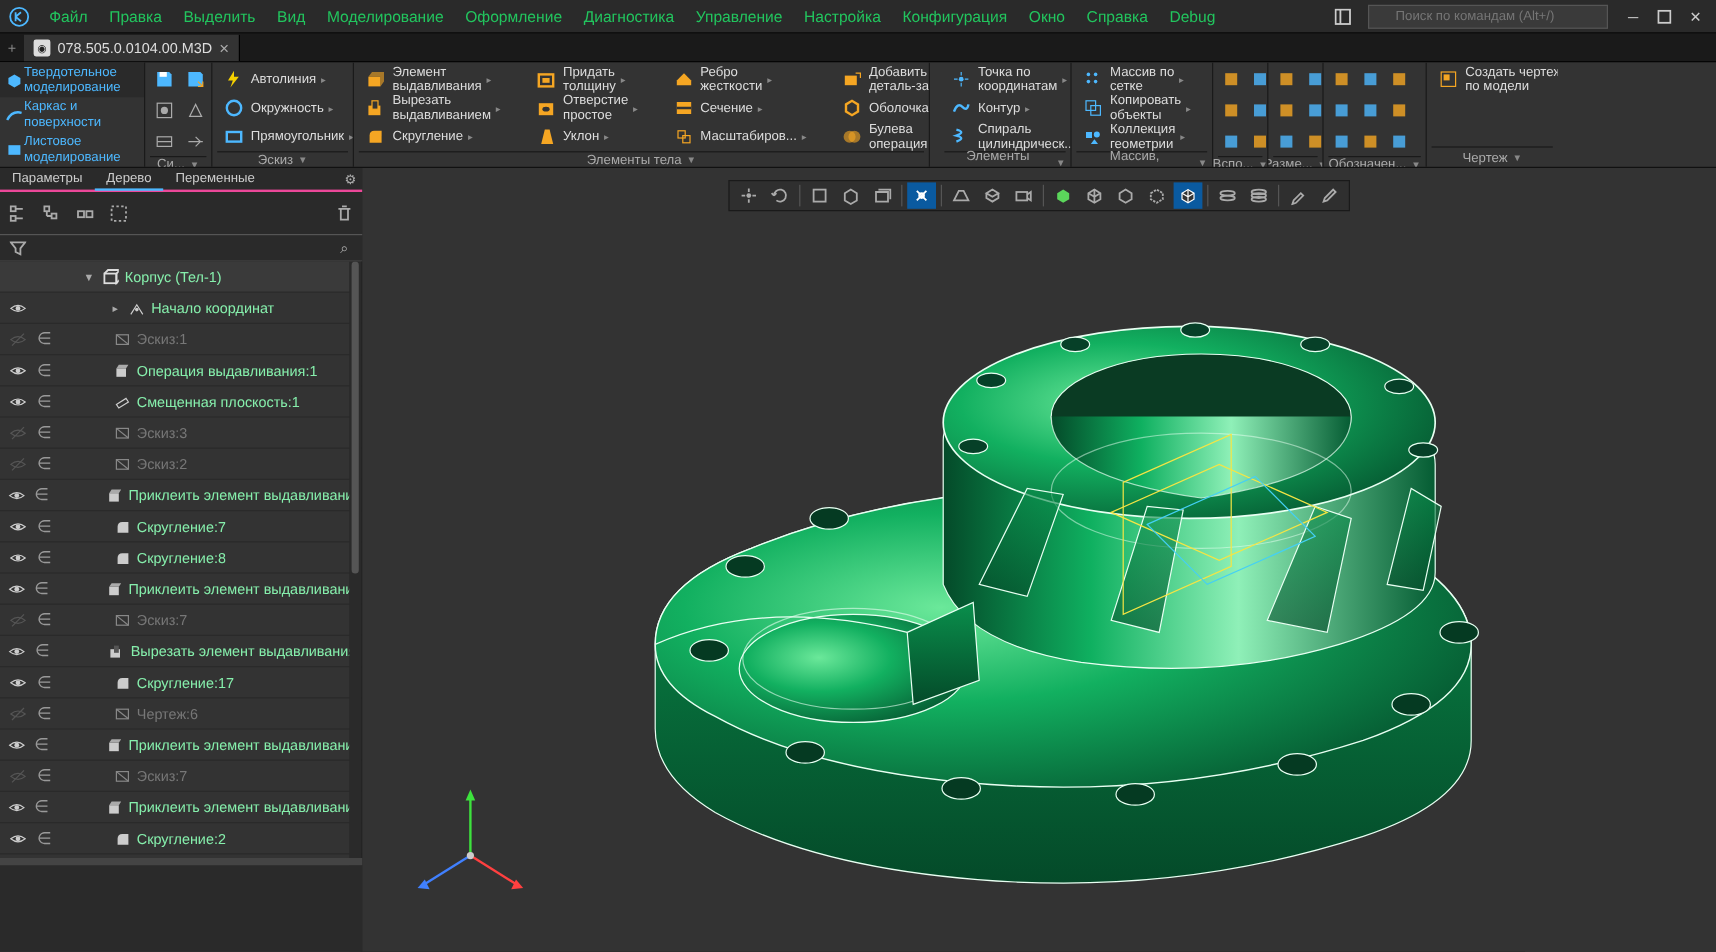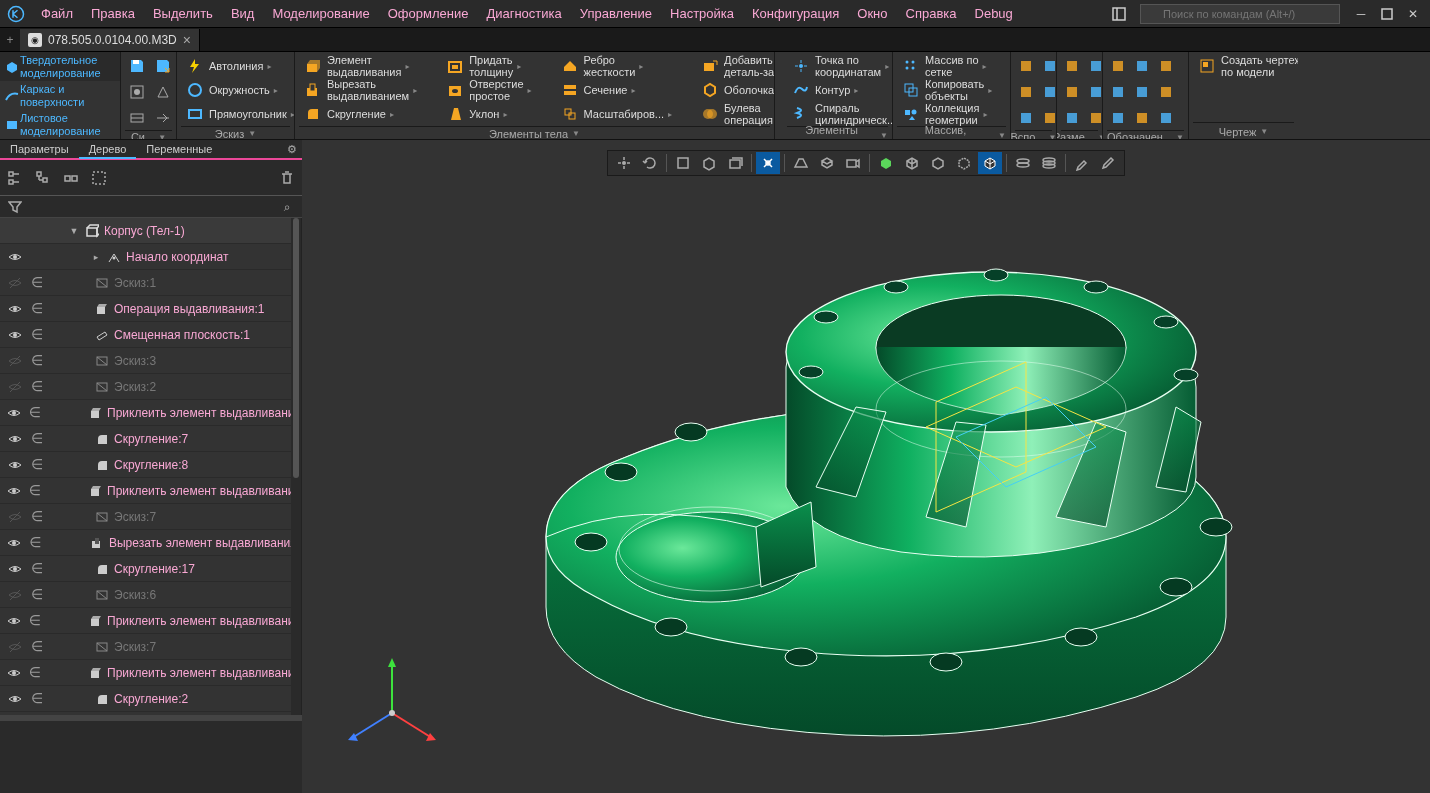--- a/index.html
+++ b/index.html
@@ -2,21 +2,21 @@
 <html><head>
 <meta charset="utf-8">
 <style>
 * { margin: 0; padding: 0; box-sizing: border-box; font-family: "Segoe UI", Tahoma, sans-serif; }
 body { width: 1430px; height: 793px; background: #2a2a2a; color: #ddd; font-size: 12px; overflow: hidden; position: relative; }
 
 
 .menubar { height: 28px; background: #2a2a2a; display: flex; align-items: center; padding: 0 4px; border-bottom: 1px solid #000; }
 .app-logo { width: 20px; height: 20px; margin: 0 6px 0 2px; display:flex; align-items:center; justify-content:center; }
 .app-logo svg { width:18px; height:18px; }
-.menu-item { padding: 0 9px; height: 28px; line-height: 28px; cursor: pointer; color: #f9a8d4; font-size: 13px; }
+.menu-item { padding: 0 9px; height: 28px; line-height: 28px; cursor: pointer; color: #22c55e; font-size: 13px; }
 .menubar-spacer { flex: 1; }
 .window-btn { width: 26px; height: 26px; display:flex; align-items:center; justify-content:center; cursor:pointer; color:#ccc; }
 .search-box { width: 200px; height: 20px; background:#3a3a3a; border:1px solid #555; color:#888; padding:0 6px 0 22px; margin:0 8px; position:relative; font-size:11px; }
 .search-wrap { position:relative; }
 .search-icon { position:absolute; left:14px; top:4px; color:#888; font-size:12px; pointer-events:none; }
 
 
 .doc-tabs { height: 24px; background:#1a1a1a; display:flex; align-items:center; border-bottom:1px solid #000; }
 .doc-add { width:20px; height:22px; display:flex; align-items:center; justify-content:center; color:#888; cursor:pointer; }
 .doc-tab { height:22px; background:#333; display:flex; align-items:center; padding:0 8px; gap:6px; border-right:1px solid #000; cursor:pointer; }
@@ -52,21 +52,21 @@
 
 
 .tree { position:absolute; left:0; top:218px; width:302px; bottom:0; overflow:hidden; background:#333; border-right:1px solid #222; }
 .tree-row { height:26px; display:flex; align-items:center; padding:0 4px; font-size:12px; cursor:pointer; border-bottom:1px solid #2a2a2a; }
 .eye-col { width:22px; display:flex; justify-content:center; color:#ccc; }
 .eye-col.dim { color:#555; }
 .curly-col { width:22px; display:flex; justify-content:center; color:#999; font-family:Georgia,serif; font-size:14px; }
 .tree-indent { display:inline-block; }
 .tree-expand { width:12px; color:#aaa; font-size:9px; display:inline-flex; justify-content:center; }
 .tree-icon { width:16px; height:16px; margin:0 4px; display:inline-flex; align-items:center; justify-content:center; }
-.tree-label { color:#f9a8d4; white-space:nowrap; overflow:hidden; }
+.tree-label { color:#86efac; white-space:nowrap; overflow:hidden; }
 .tree-label.dim { color:#777; }
 .tree-row.root { background:#3a3a3a; }
 .tree-scrollbar { position:absolute; right:0; top:0; bottom:0; width:10px; background:#2a2a2a; }
 .tree-scrollbar::after { content:''; position:absolute; top:0; left:2px; width:6px; height:260px; background:#555; border-radius:3px; }
 .tree-footer { position:absolute; bottom:0; left:0; width:302px; height:78px; background:linear-gradient(#2a2a2a,#2a2a2a); border-top:6px solid #444; }
 
 
 .viewport { position:absolute; left:302px; top:140px; right:0; bottom:0; background:#333; overflow:hidden; }
 .view-toolbar { position:absolute; top:10px; left:50%; transform:translateX(-50%); height:26px; background:#2f2f2f; border:1px solid #1a1a1a; display:flex; align-items:center; padding:0 4px; gap:2px; }
 .vt-btn { width:24px; height:22px; display:flex; align-items:center; justify-content:center; cursor:pointer; color:#aaa; }
@@ -875,21 +875,21 @@
           </svg>
         </span>
         <span class="curly-col">∈</span>
         <span class="tree-indent" style="width:42px"></span>
         <span class="tree-icon">
           <svg width="14" height="14" viewBox="0 0 14 14">
             <rect x="2" y="3" width="10" height="8" stroke="#888" fill="none"></rect>
             <line x1="2" y1="3" x2="12" y2="11" stroke="#888"></line>
           </svg>
         </span>
-        <span class="tree-label dim">Эскиз:6</span>
+        <span class="tree-label dim">Чертеж:6</span>
       </div>
       <div class="tree-row">
         <span class="eye-col">
           <svg width="16" height="16" viewBox="0 0 16 16">
             <path d="M2 8 Q8 3 14 8 Q8 13 2 8z" stroke="#ccc" fill="none"></path>
             <circle cx="8" cy="8" r="2" fill="#ccc"></circle>
           </svg>
         </span>
         <span class="curly-col">∈</span>
         <span class="tree-indent" style="width:42px"></span>

